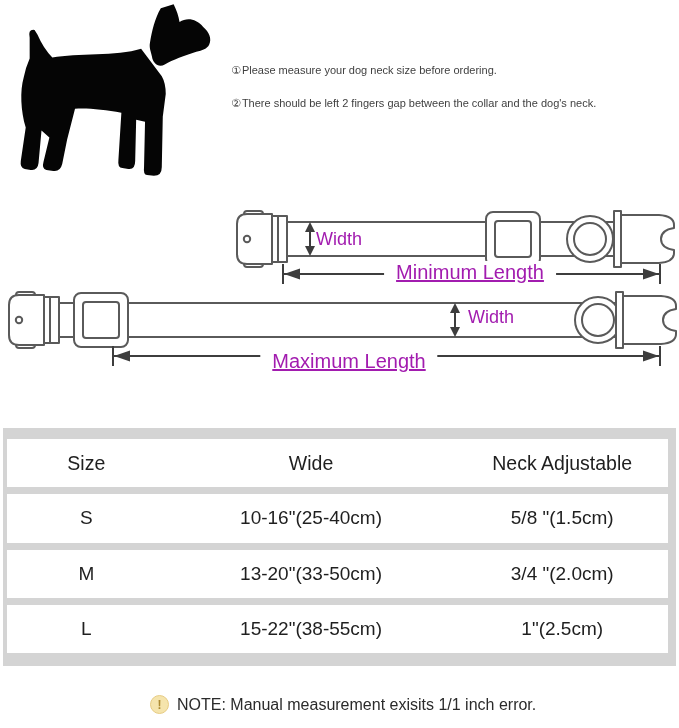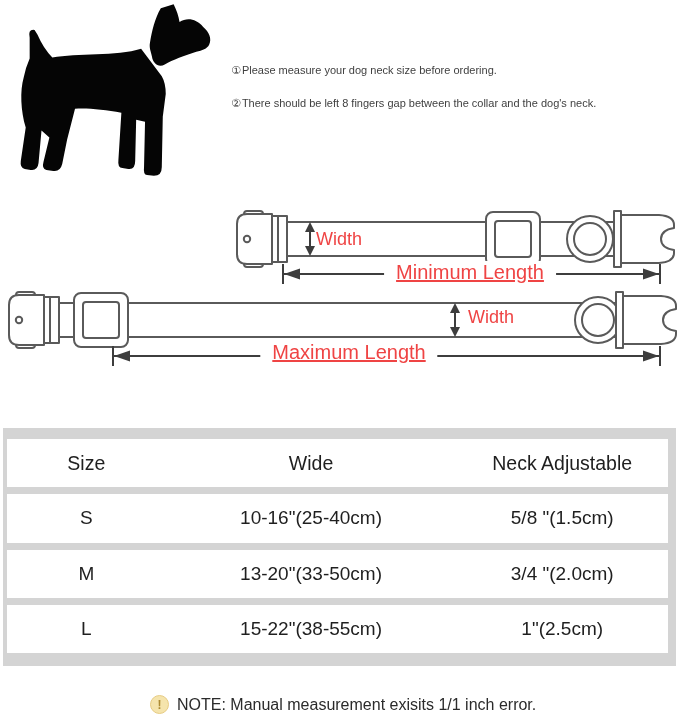--- a/index.html
+++ b/index.html
@@ -26,21 +26,21 @@
   .note-line { margin:0 0 7px 0; padding-left:22px; text-indent:-22px; }
   .note-marker { margin-right:1px; }
 
   
   .collar-svg { position:absolute; }
   .collar-svg .hw { fill:#ffffff; stroke:#5a5a5a; stroke-width:2; stroke-linejoin:round; }
   .collar-svg .arrow-line { stroke:#3d3d3d; stroke-width:2; }
   .collar-svg .arrow-head { fill:#3d3d3d; stroke:none; }
 
   .dim-label {
-    position:absolute; color:#ef4444; white-space:nowrap;
+    position:absolute; color:#a21caf; white-space:nowrap;
   }
   .width-label { font-size:18px; }
   .length-label {
     font-size:20px; background:#ffffff; padding:0 12px;
     transform:translateX(-50%);
     text-decoration:underline;
   }
 
   
   .size-table {
@@ -97,21 +97,21 @@
                C155,67 149,62 148,55
                C147,50 145,46 146,41 Z"></path>
     </g>
   </svg>
 
   <div class="notes">
     <p class="note-line">
       <span class="note-marker">①</span><span>Please measure your dog neck size before ordering.</span>
     </p>
     <p class="note-line">
-      <span class="note-marker">②</span><span>There should be left 8 fingers gap between the collar and the dog's neck.</span>
+      <span class="note-marker">②</span><span>There should be left 2 fingers gap between the collar and the dog's neck.</span>
     </p>
   </div>
 
   <svg class="collar-svg" style="left:228px; top:195px;" width="451" height="95" viewBox="0 0 451 95" aria-hidden="true">
 
     <rect class="hw" x="44" y="27" width="348" height="34"></rect>
 
     <g class="hw" transform="translate(6,16)">
       <rect x="10" y="0" width="19" height="9" rx="3"></rect>
       <rect x="10" y="47" width="19" height="9" rx="3"></rect>
@@ -189,21 +189,21 @@
 
     <g>
       <line class="arrow-line" x1="113" y1="55" x2="113" y2="75"></line>
       <line class="arrow-line" x1="660" y1="55" x2="660" y2="75"></line>
       <line class="arrow-line" x1="114" y1="65" x2="659" y2="65"></line>
       <polygon class="arrow-head" points="114,65 130,59.5 130,70.5"></polygon>
       <polygon class="arrow-head" points="659,65 643,59.5 643,70.5"></polygon>
     </g>
   </svg>
   <span class="dim-label width-label" style="left:468px; top:307px;">Width</span>
-  <span class="dim-label length-label" style="left:349px; top:341px;">Maximum Length</span>
+  <span class="dim-label length-label" style="left:349px; top:350px;">Maximum Length</span>
 
   <div class="size-table">
     <div class="t-row header">
       <div>Size</div>
       <div>Wide</div>
       <div>Neck Adjustable</div>
     </div>
     <div class="t-row">
       <div>S</div>
       <div>10-16"(25-40cm)</div>

